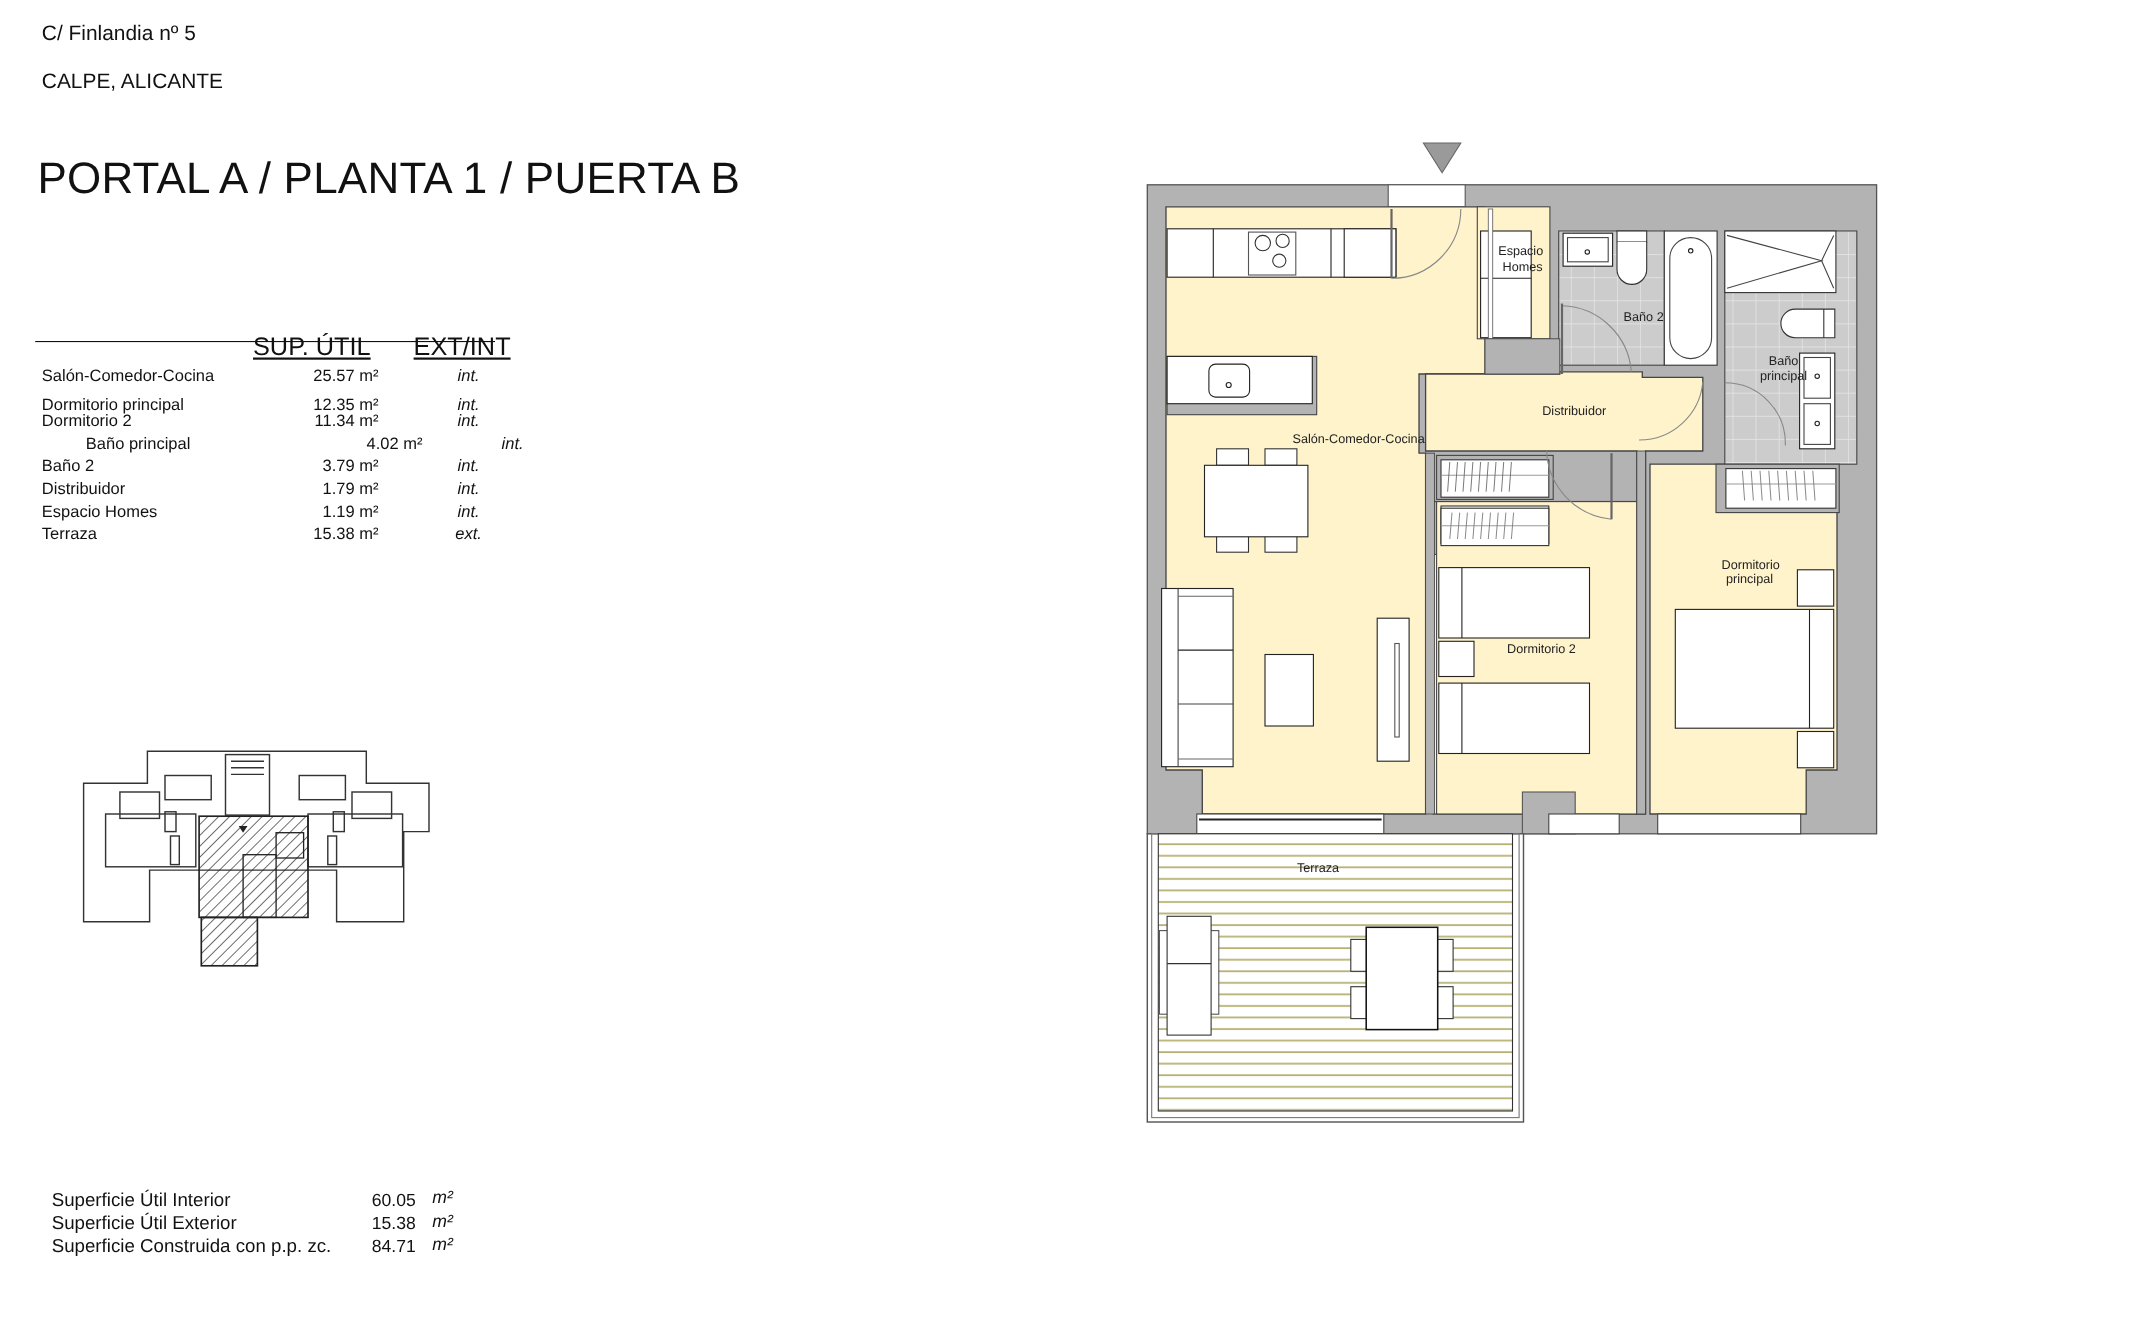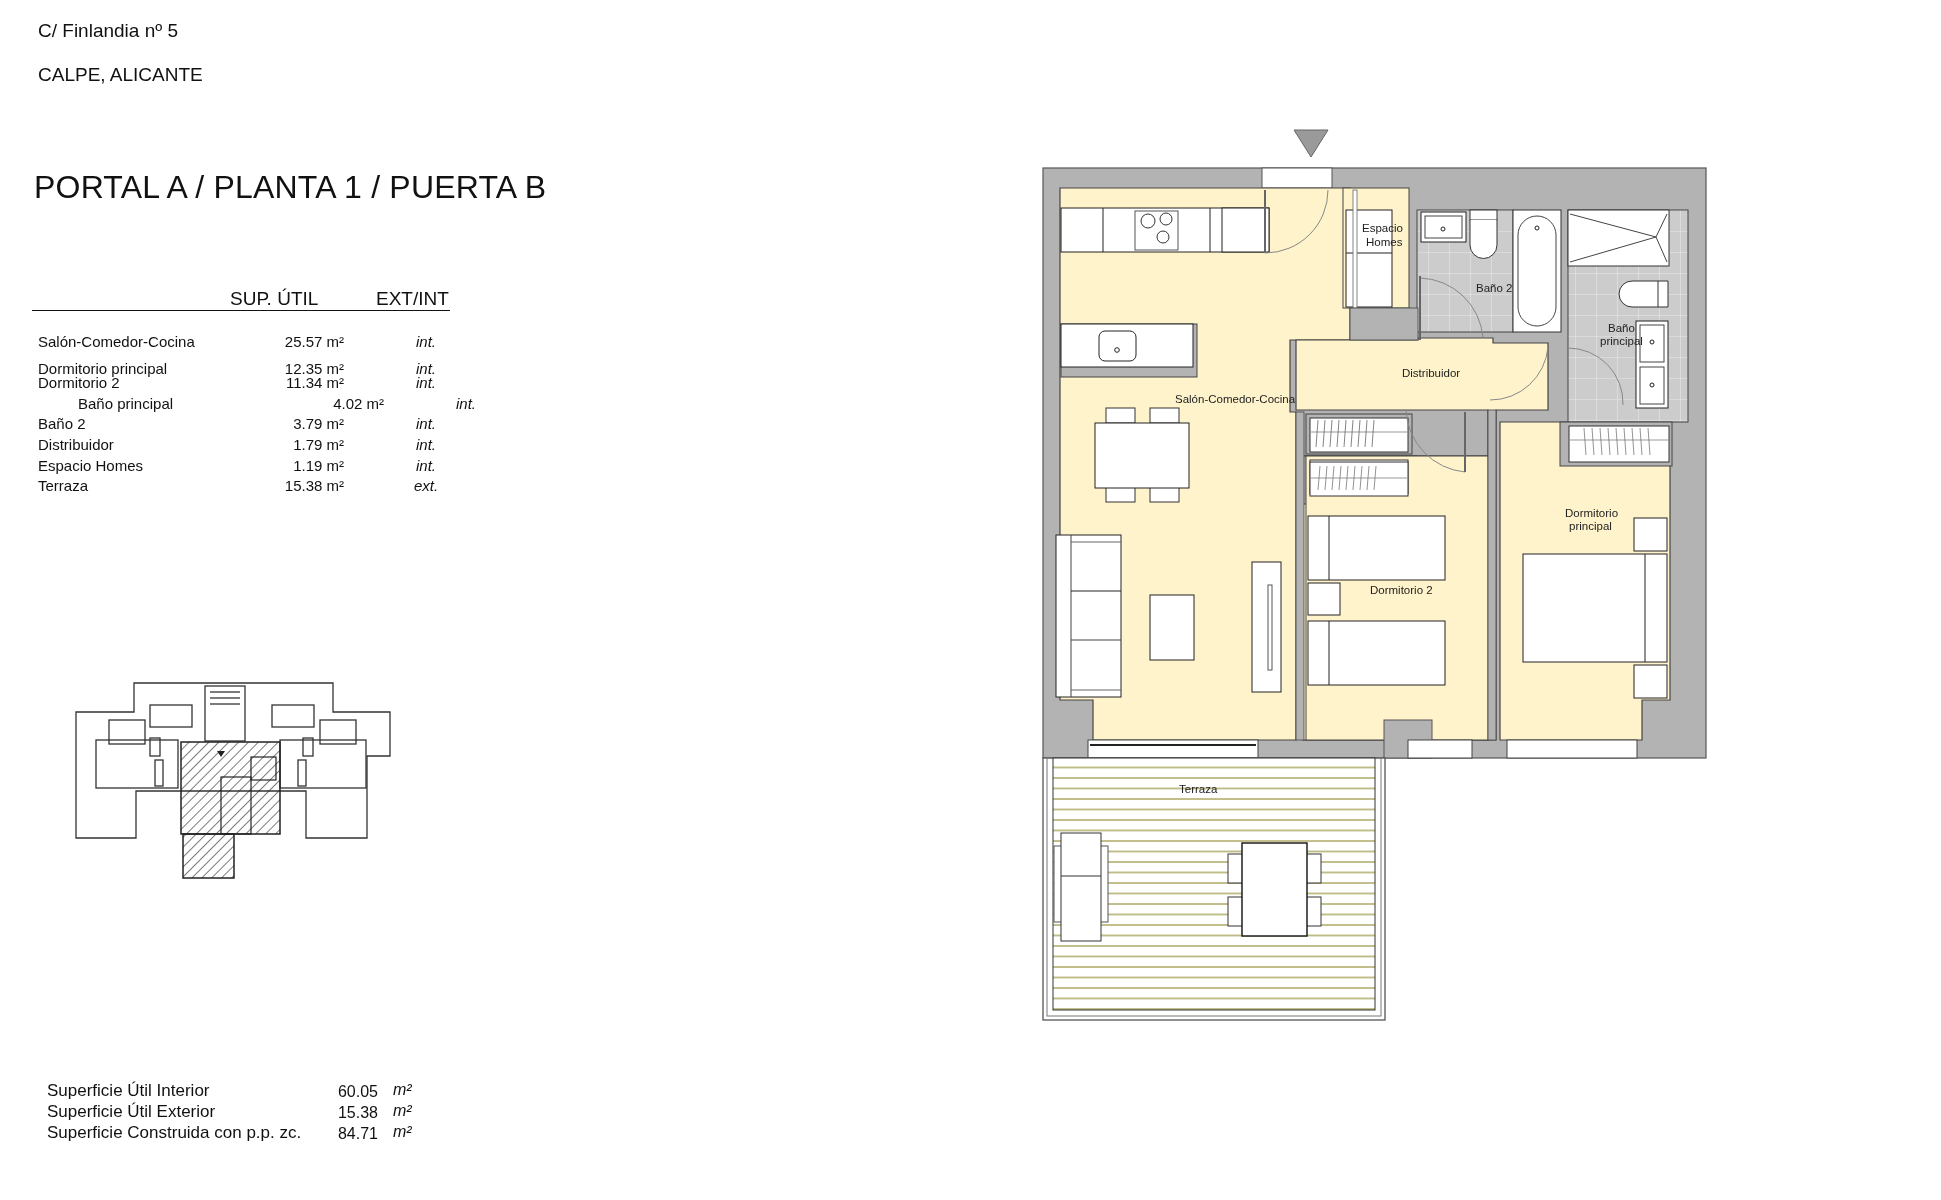--- a/index.html
+++ b/index.html
@@ -1,21 +1,21 @@
 <!DOCTYPE html>
 <html><head>
 <meta charset="utf-8">
 <style>
   html, body { margin:0; padding:0; background:#ffffff; }
   body { width:1941px; height:1200px; position:relative; overflow:hidden;
          font-family:"Liberation Sans", sans-serif; color:#111; }
   .abs { position:absolute; }
   .addr { font-size:19px; left:38px; }
-  .title { left:34px; top:169px; font-size:32px; letter-spacing:0.2px; }
-  .tbl-head { top:288px; font-size:19px; }
+  .title { left:34px; top:140px; font-size:40px; letter-spacing:0.2px; }
+  .tbl-head { top:302px; font-size:23px;text-decoration:underline; }
   .tbl-rule { left:32px; top:310px; width:418px; height:1px; background:#111; }
   .row { left:38px; width:400px; height:21px; font-size:15px; }
   .row .name { position:absolute; left:0; }
   .row .area { position:absolute; right:94px; text-align:right; }
   .row .type { position:absolute; left:363px; width:50px; text-align:center;font-style:italic; }
   .tot { left:35px; font-size:17px; width:360px; height:22px; }
   .tot .lbl { position:absolute; left:12px; }
   .tot .val { position:absolute; left:275px; width:68px; text-align:right; font-size:16px; top:2px; }
   .tot .unit { position:absolute; left:358px; font-size:16px;font-style:italic; }
   .plan-label { font-family:"Liberation Sans", sans-serif; font-size:11.5px; fill:#222; }

